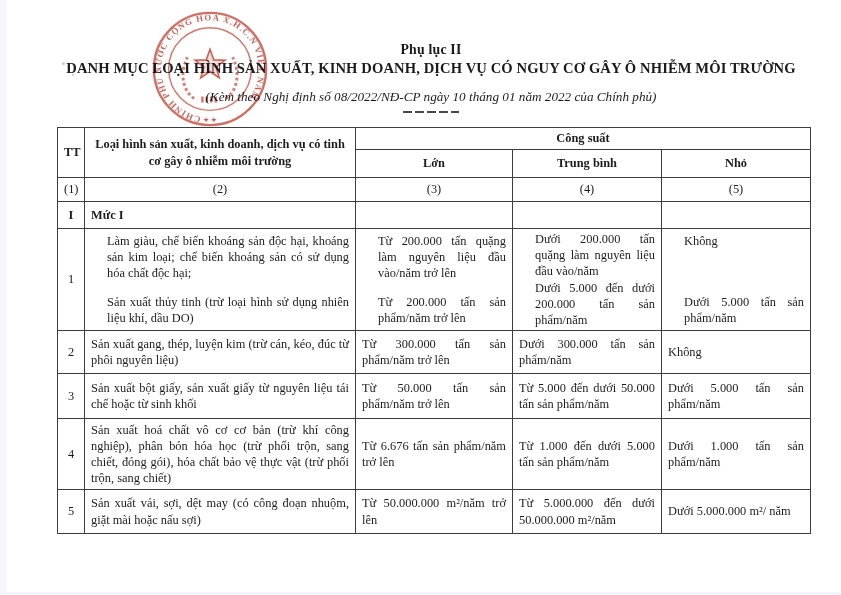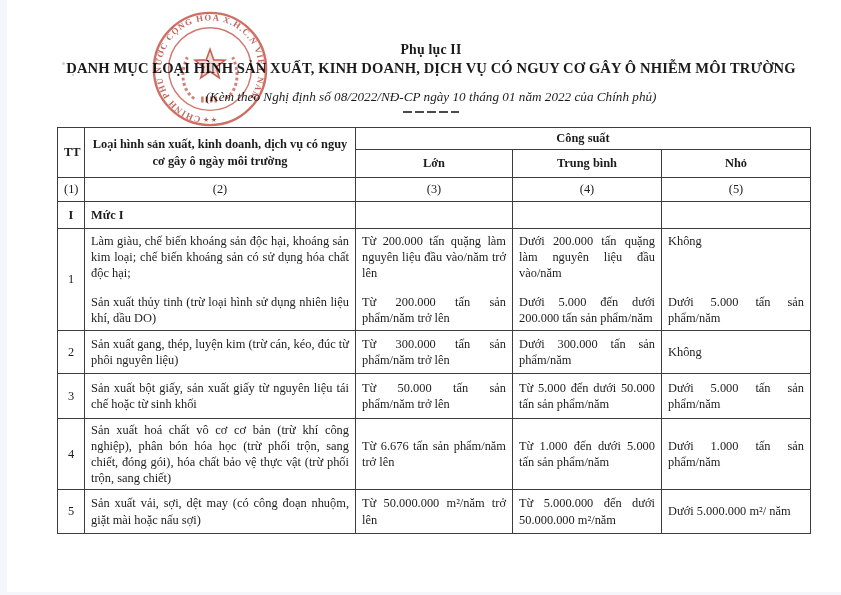--- a/index.html
+++ b/index.html
@@ -40,21 +40,21 @@
   .r2{height:43px;}
   .r3{height:45px;}
   .r4{height:71px;}
   .r5{height:44px;}
   td.center{text-align:center;}
   td.just{text-align:justify;text-justify:inter-word;margin-top:13px;}
   td.v-top{vertical-align:top;}
   td.sec-label{font-weight:bold;padding-left:8px;margin-top:11px;}
   td.sec-tt{font-weight:bold;text-align:center;}
   .dual{display:flex;flex-direction:column;justify-content:space-between;min-height:94px;}
-  .dual>div{text-align:justify;text-justify:inter-word;}
+  .dual>div{text-align:justify;text-justify:inter-word;margin-left:16px;}
   .noise{position:absolute;border-radius:50%;background:#8a8a8a;opacity:.45;}
 </style>
 </head>
 <body>
 
 <div class="edge-left"></div>
 <div class="edge-bottom"></div>
 
 <div class="noise" style="left:62px;top:62px;width:3px;height:3px;"></div>
 <div class="noise" style="left:72px;top:74px;width:2px;height:2px;"></div>
@@ -90,21 +90,21 @@
   <colgroup>
     <col style="width:27px">
       <col style="width:271px">
       <col style="width:157px">
       <col style="width:149px">
       <col style="width:149px">
   </colgroup>
   <tbody>
       <tr class="h-cap">
     <th rowspan="2">TT</th>
-    <th rowspan="2">Loại hình sản xuất, kinh doanh, dịch vụ có nguy cơ gây ô ngày môi trường</th>
+    <th rowspan="2">Loại hình sản xuất, kinh doanh, dịch vụ có tinh cơ gây ô nhiễm môi trường</th>
     <th colspan="3">Công suất</th>
   </tr>
   <tr class="h-lvl">
     <th>Lớn</th>
     <th>Trung bình</th>
     <th>Nhỏ</th>
   </tr>
   <tr class="h-idx">
     <td class="center">(1)</td>
     <td class="center">(2)</td>

